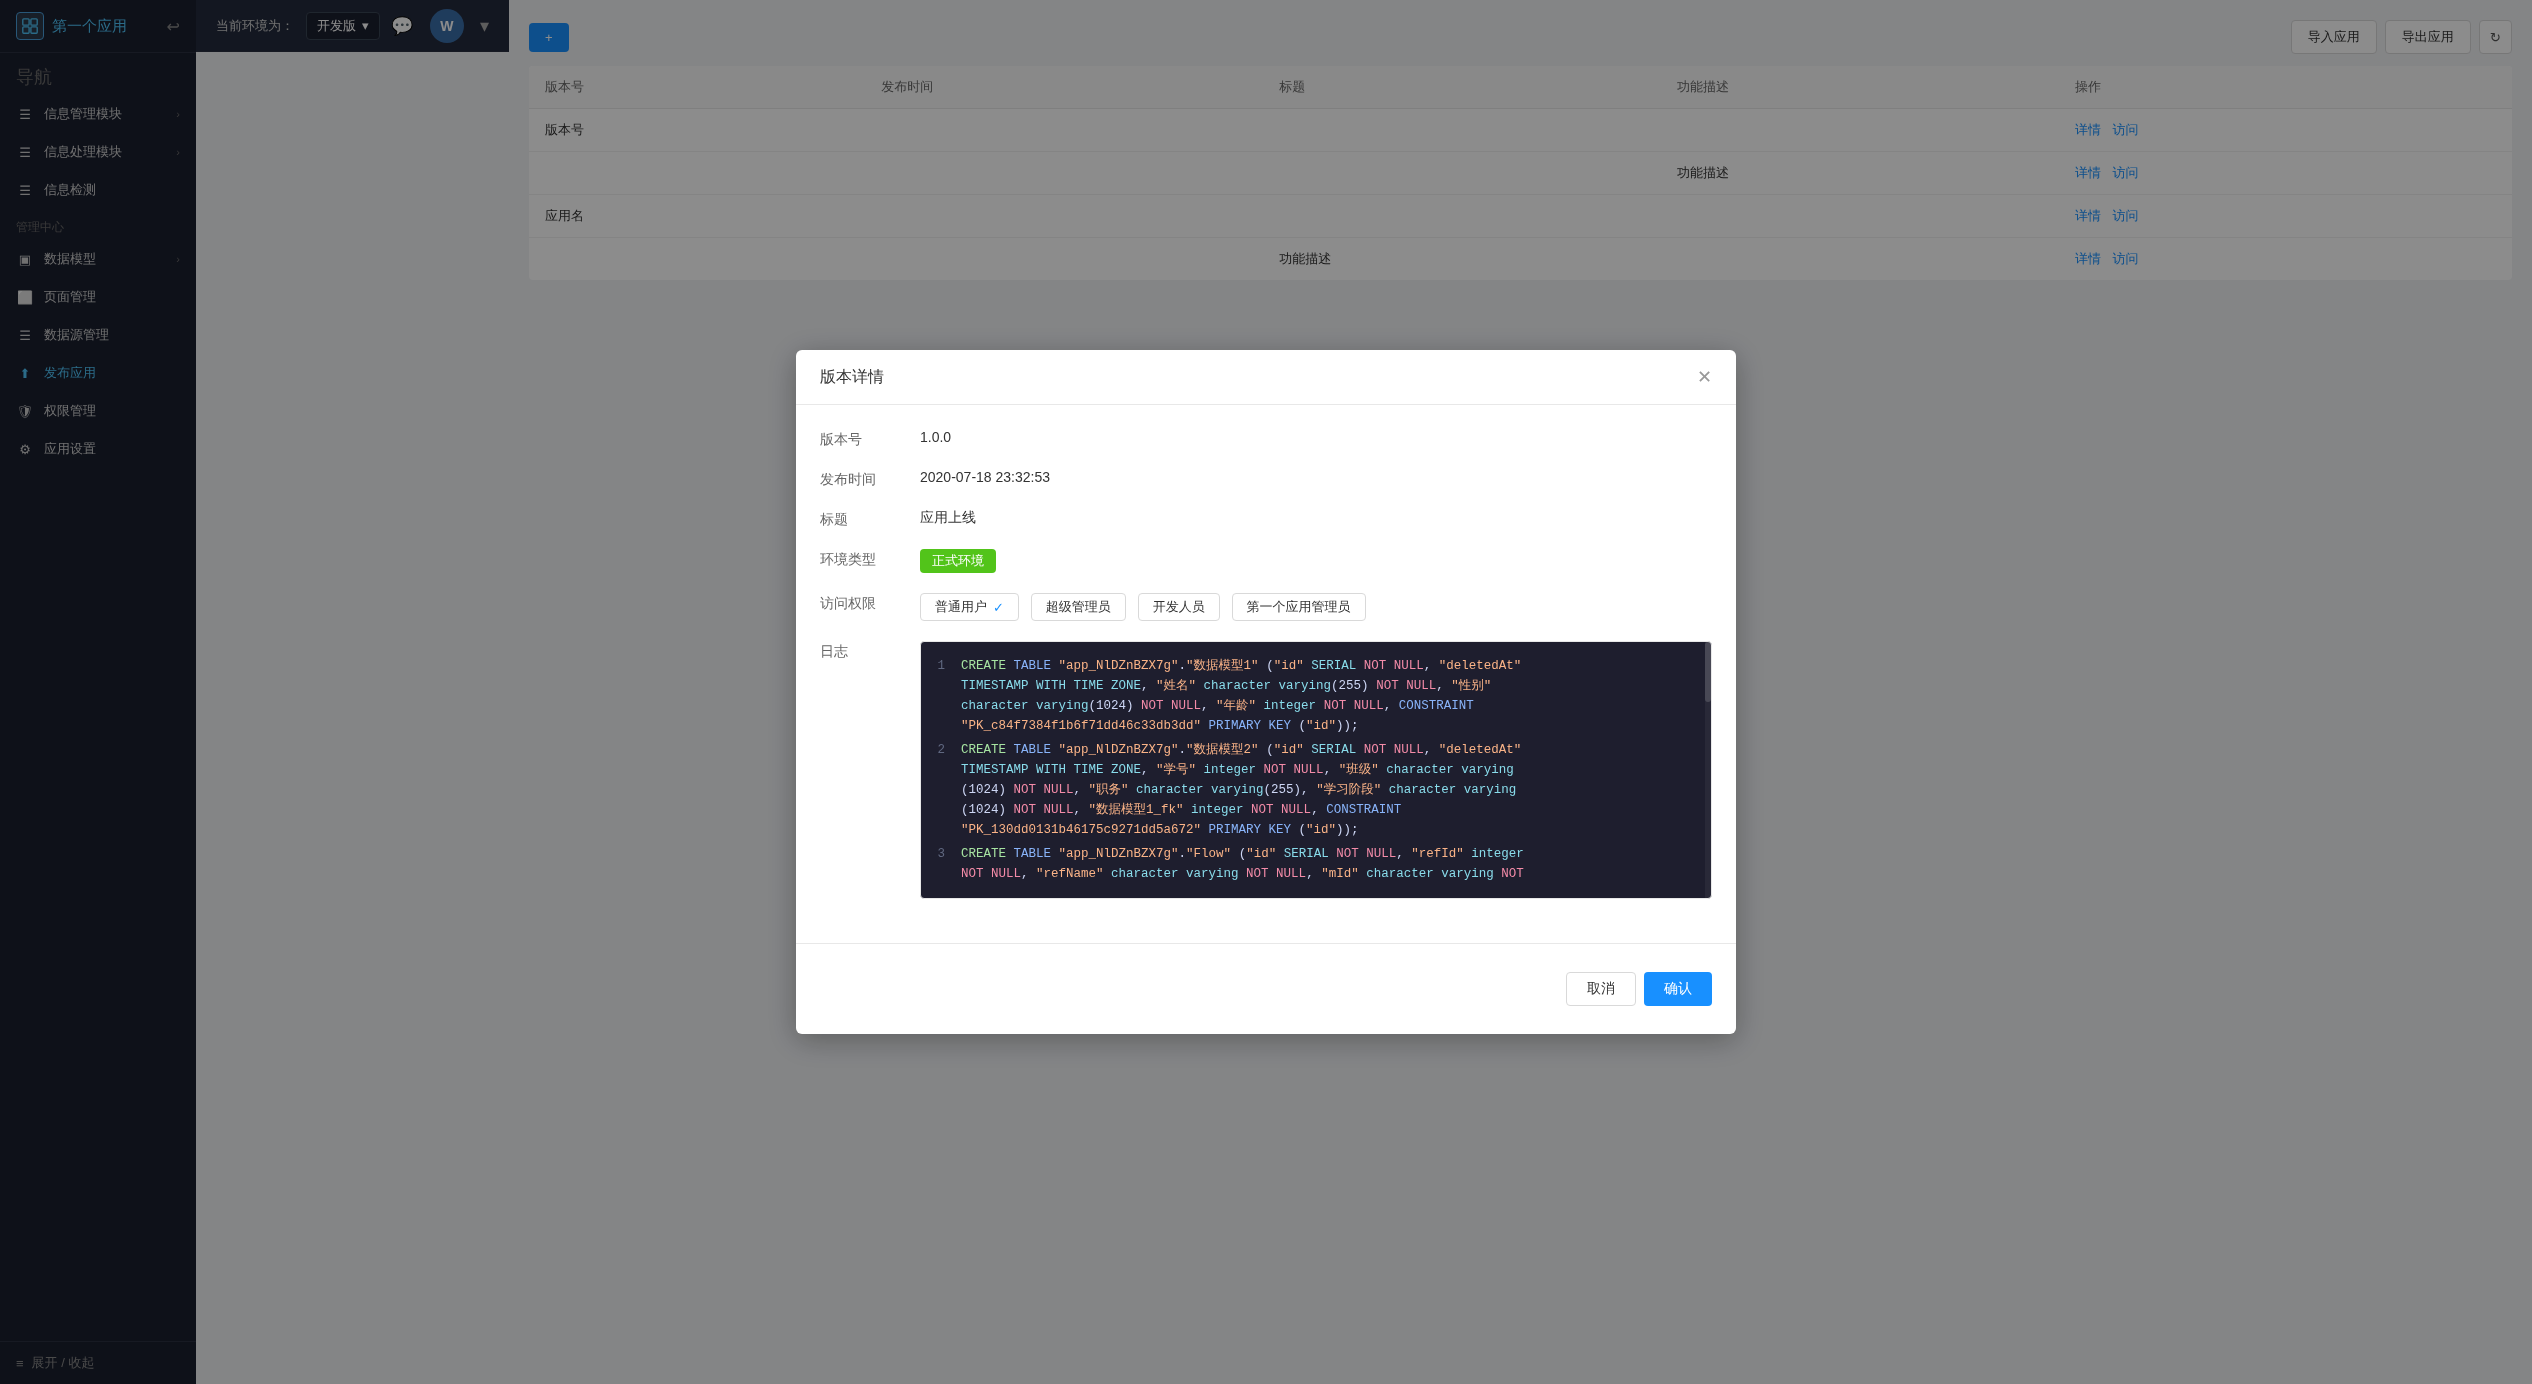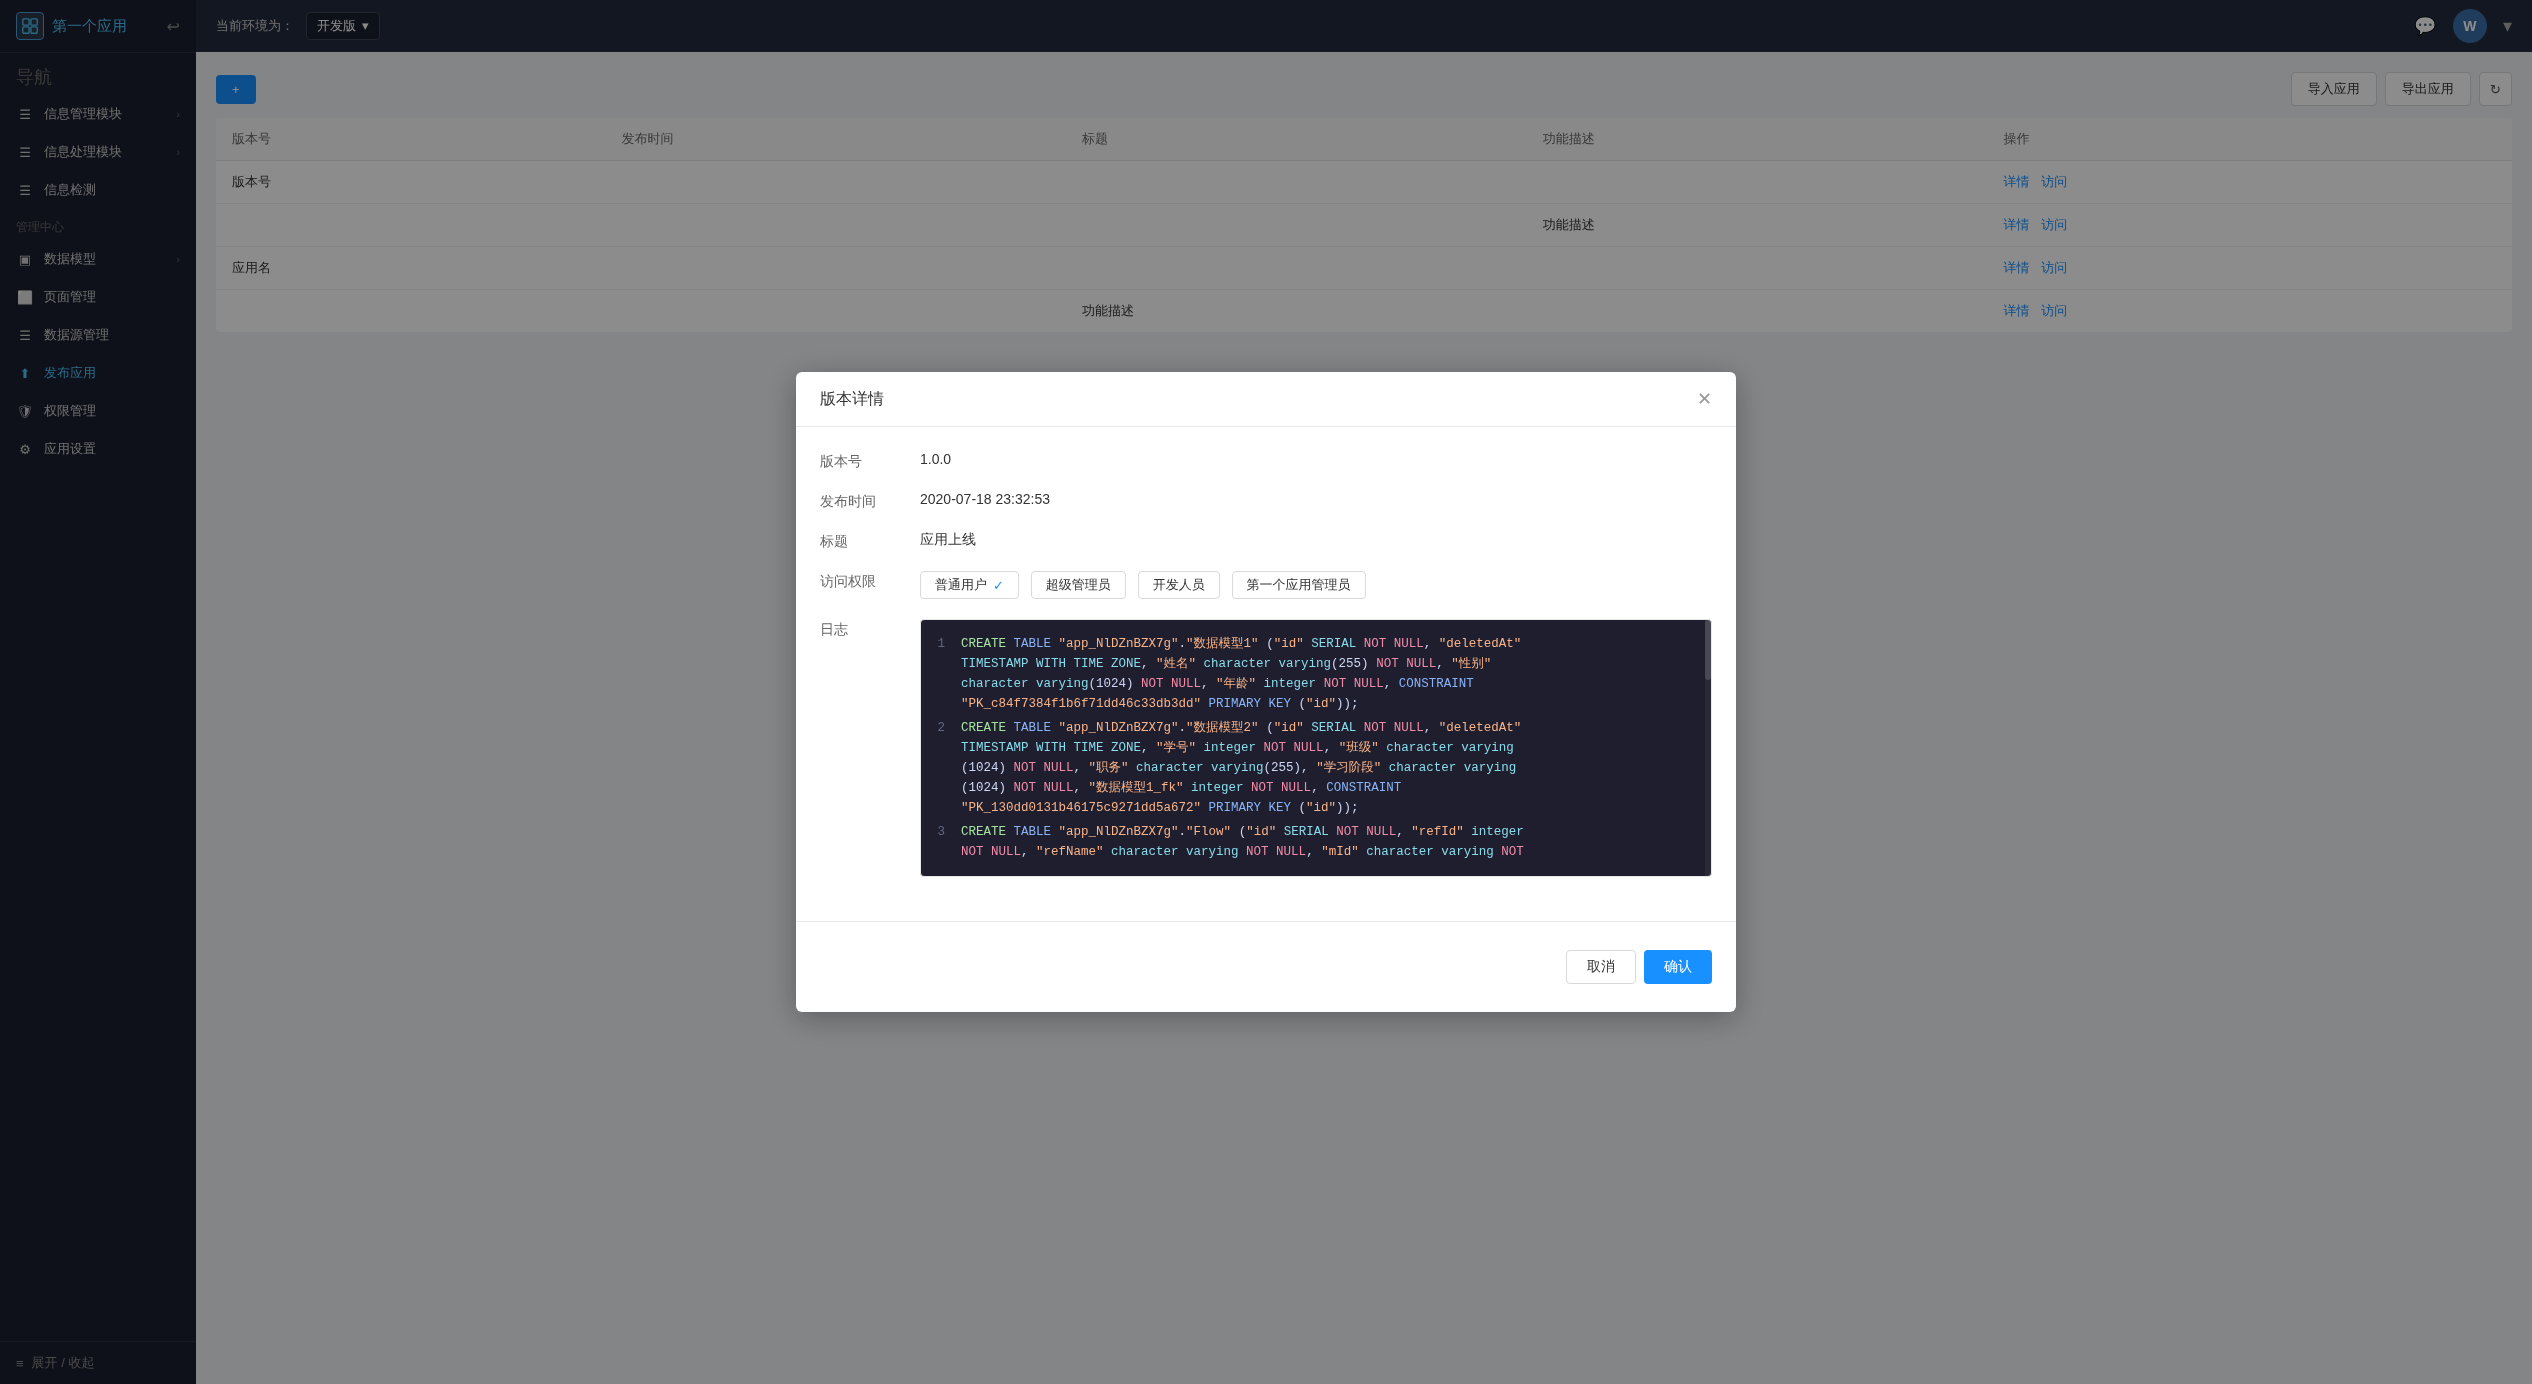--- a/index.html
+++ b/index.html
@@ -67,21 +67,21 @@
       color: #888;
       cursor: pointer;
       font-size: 13px;
       border-top: 1px solid #2a3040;
     }
 
     
     .main {
       flex: 1;
       display: flex;
-      flex-direction: column;
+      flex-direction: row;
       background: #f0f2f5;
       overflow: hidden;
     }
 
     
     .topbar {
       background: #242b3d;
       padding: 0 20px;
       height: 52px;
       display: flex;
@@ -474,20 +474,24 @@
       <div class="field-row">
         <span class="field-label">发布时间</span>
         <span class="field-value">2020-07-18 23:32:53</span>
       </div>
 
       <div class="field-row">
         <span class="field-label">标题</span>
         <span class="field-value">应用上线</span>
       </div>
 
+      <div class="field-row">
+        <span class="field-label">环境类型</span>
+        <span class="env-badge">正式环境</span>
+      </div>
 
       <div class="field-row">
         <span class="field-label">访问权限</span>
         <div>
           <span class="permission-tag">
             <span>普通用户</span>
             <span class="check">✓</span>
           </span>
           <span class="permission-tag">
             <span>超级管理员</span>

